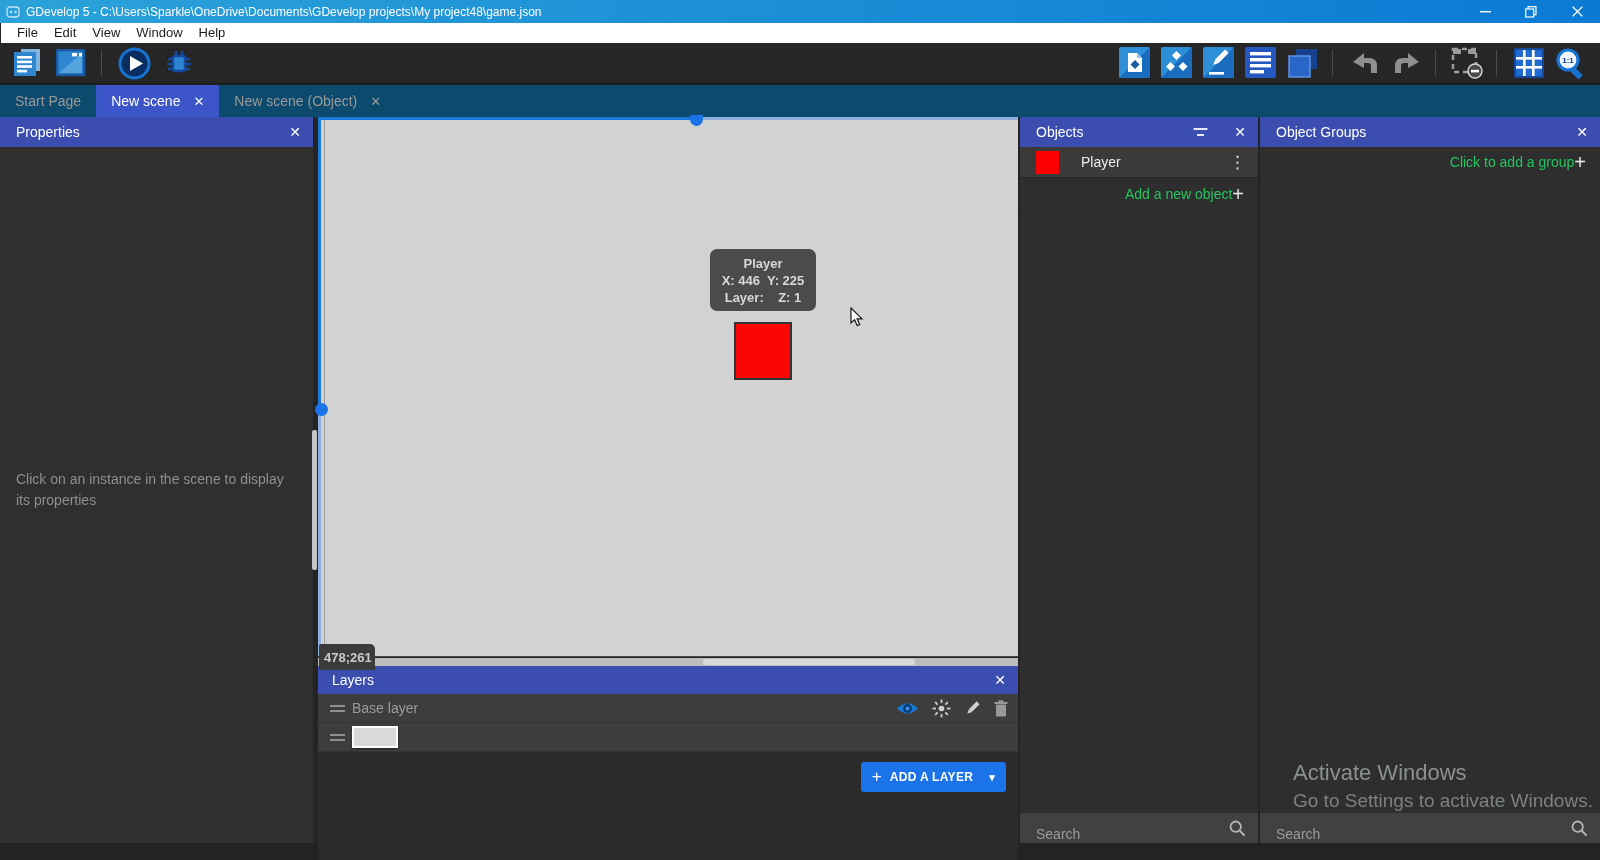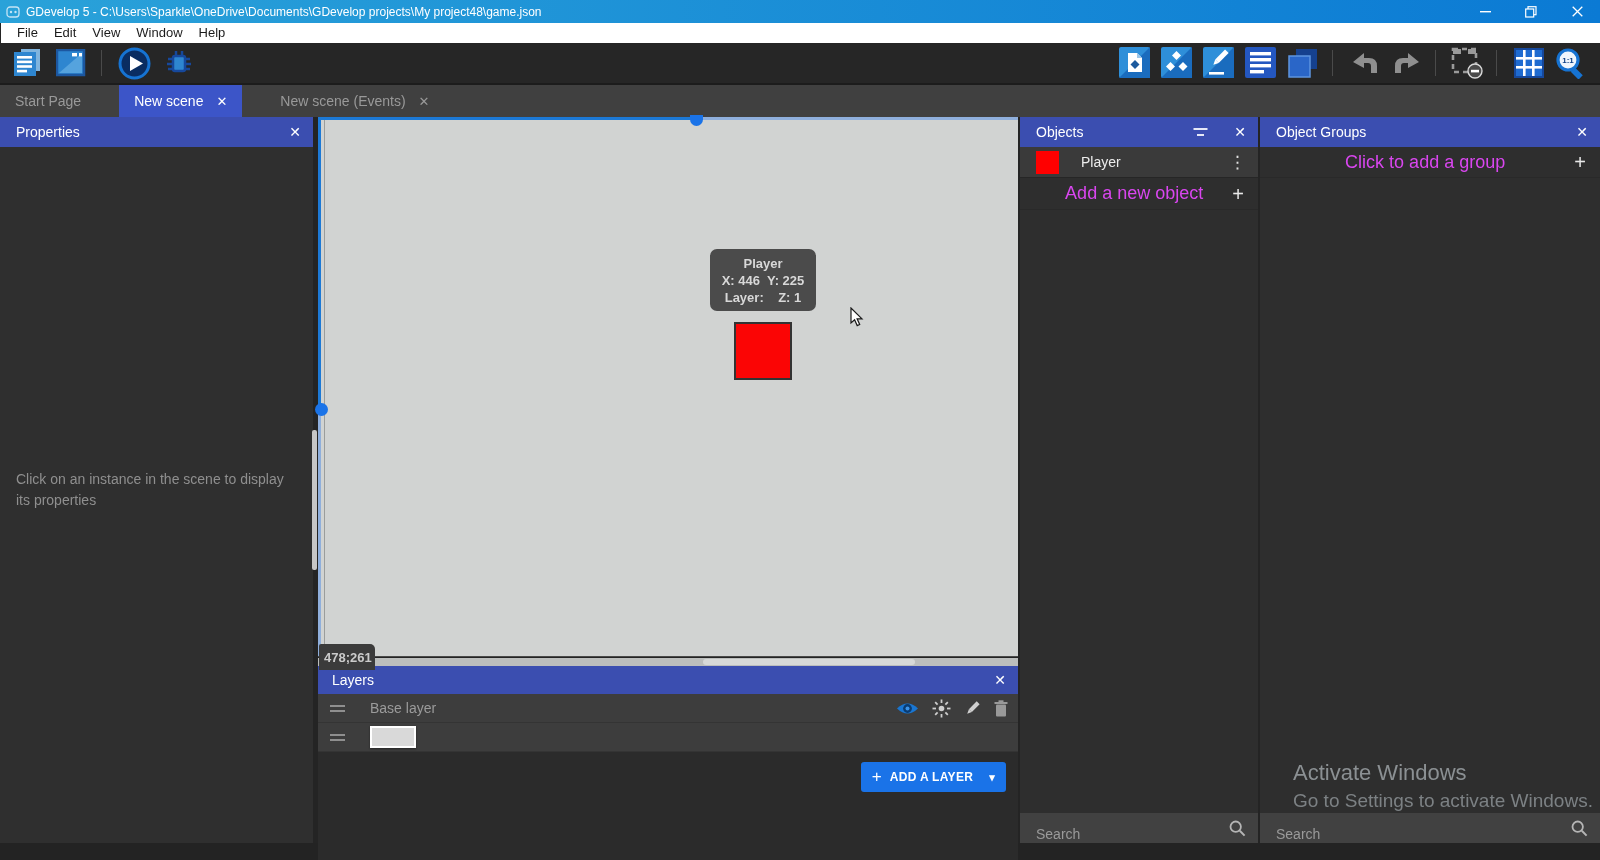--- a/index.html
+++ b/index.html
@@ -20,21 +20,21 @@
 
 
 .toolbar { left:0; top:43px; width:1600px; height:42px; background:#262626; border-bottom:2px solid #1c1c1c;
   display:flex; align-items:center; }
 .tool-left { display:flex; align-items:center; gap:10px; padding-left:8px; }
 .tool-right { margin-left:auto; display:flex; align-items:center; gap:8px; padding-right:14px; }
 .ticon { width:34px; height:34px; display:flex; align-items:center; justify-content:flex-end; }
 .tool-sep { width:1px; height:26px; background:#4a4a4a; margin:0 5px; }
 
 
-.tabbar { left:0; top:85px; width:1600px; height:32px; background:#404040; display:flex;gap:23px; }
+.tabbar { left:0; top:85px; width:1600px; height:32px; background:#0c4a6e; display:flex; }
 .tab { height:32px; display:flex; align-items:center; padding:0 15px; font-size:14px; color:#999; gap:13px; white-space:nowrap; }
 .tab.active { background:#3c55c8; color:#fff; }
 .tab-close { font-size:13px; }
 
 
 .panel-header { height:30px; background:#3b4eb0; color:#fff; display:flex; align-items:center; font-size:14px; padding:0 12px 0 16px; }
 .ph-title { flex:1; }
 .ph-close { font-size:14px; padding-left:12px; }
 
 
@@ -57,40 +57,40 @@
 .player-square { position:absolute; left:416px; top:205px; width:58px; height:58px; background:#fb0505; border:2px solid #333; }
 .cursor { position:absolute; left:532px; top:190px; }
 .coord-badge { left:319px; top:644px; width:56px; height:26px; background:#3b3b3b; color:#cbcbcb; font-size:13px; font-weight:bold;
   display:flex; align-items:center; padding-left:5px; border-radius:2px 5px 0 0; z-index:5; }
 .hstrip { left:318px; top:658px; width:700px; height:8px; background:#bcbebd; }
 .hthumb { position:absolute; left:385px; top:1px; width:212px; height:6px; background:#d7d9d8; border-radius:3px; }
 
 
 .layers-panel { left:318px; top:666px; width:700px; height:194px; background:#2b2b2b; z-index:2; }
 .layers-panel .panel-header { height:28px; padding-left:14px; }
-.layer-row { height:29px; background:#3d3d3d; display:flex; align-items:center; padding:0 10px 0 12px; gap:25px; border-bottom:1px solid #343434; }
+.layer-row { height:29px; background:#3d3d3d; display:flex; align-items:center; padding:0 10px 0 12px; gap:7px; border-bottom:1px solid #343434; }
 .drag-handle { width:15px; display:flex; flex-direction:column; gap:3px; }
 .drag-handle i { display:block; height:2px; background:#8f8f8f; }
 .layer-label { color:#9b9b9b; font-size:14px; flex:1; }
 .layer-icons { display:flex; align-items:center; gap:13px; }
 .color-swatch { width:46px; height:22px; background:#d9d9d9; border:2px solid #fff; box-shadow:0 1px 2px rgba(0,0,0,.4); }
 .add-layer-btn { position:absolute; right:12px; top:96px; height:30px; background:#1a73e8; color:#fff; border-radius:3px;
   display:flex; align-items:center; font-size:12px; font-weight:bold; padding:0 11px; letter-spacing:.3px; }
 .add-layer-plus { font-size:17px; font-weight:normal; margin-right:8px; }
 .add-layer-caret { font-size:11px; margin-left:16px; }
 
 
 .objects-panel { left:1020px; top:117px; width:238px; height:726px; background:#2e2e2e; }
 .groups-panel { left:1260px; top:117px; width:340px; height:726px; background:#2e2e2e; }
 .obj-row { height:31px; background:#3a3a3a; display:flex; align-items:center; padding:0 12px 0 16px; border-bottom:1px solid #262626; }
 .obj-swatch { width:23px; height:23px; background:#ff0000; flex:none; }
 .obj-label { color:#ededed; font-size:14px; margin-left:22px; flex:1; }
 .kebab { color:#e0e0e0; font-size:17px; line-height:1; }
 .add-row { height:32px; display:flex; align-items:center; padding:0 14px 0 16px; border-bottom:1px solid #292929; }
-.add-label { flex:1; text-align:center; color:#d946ef; font-size:18px; }
+.add-label { flex:1; text-align:right; color:#22c55e; font-size:14px; }
 .plus { color:#e8e8e8; font-size:20px; line-height:1; }
 .filter-icon { margin-right:14px; }
 .search-bar { position:absolute; left:0; right:0; bottom:0; height:30px; background:#414141; display:flex; align-items:center; padding:0 12px 0 16px; }
 .search-input { flex:1; background:transparent; border:none; outline:none; color:#cfcfcf; font-size:14px; font-family:"Liberation Sans",sans-serif;margin-top:12px; }
 .search-input::placeholder { color:#9a9a9a; opacity:1; }
 .watermark { position:absolute; left:33px; top:643px; }
 .wm-title { font-size:22px; color:#8b9093; }
 .wm-sub { font-size:19px; color:#7c8184; margin-top:4px; }
 
 .footer { left:0; top:843px; width:1600px; height:17px; background:#232323; }
@@ -265,21 +265,21 @@
 
 <div class="abs tabbar">
   <div class="tab">
     <span>Start Page</span>
   </div>
   <div class="tab active">
     <span>New scene</span>
     <span class="tab-close">✕</span>
   </div>
   <div class="tab">
-    <span>New scene (Events)</span>
+    <span>New scene (Object)</span>
     <span class="tab-close">✕</span>
   </div>
 </div>
 
 <div class="abs footer"></div>
 
 <div class="abs properties-panel">
   <div class="panel-header">
     <span class="ph-title">Properties</span>
     <span class="ph-close">✕</span>

